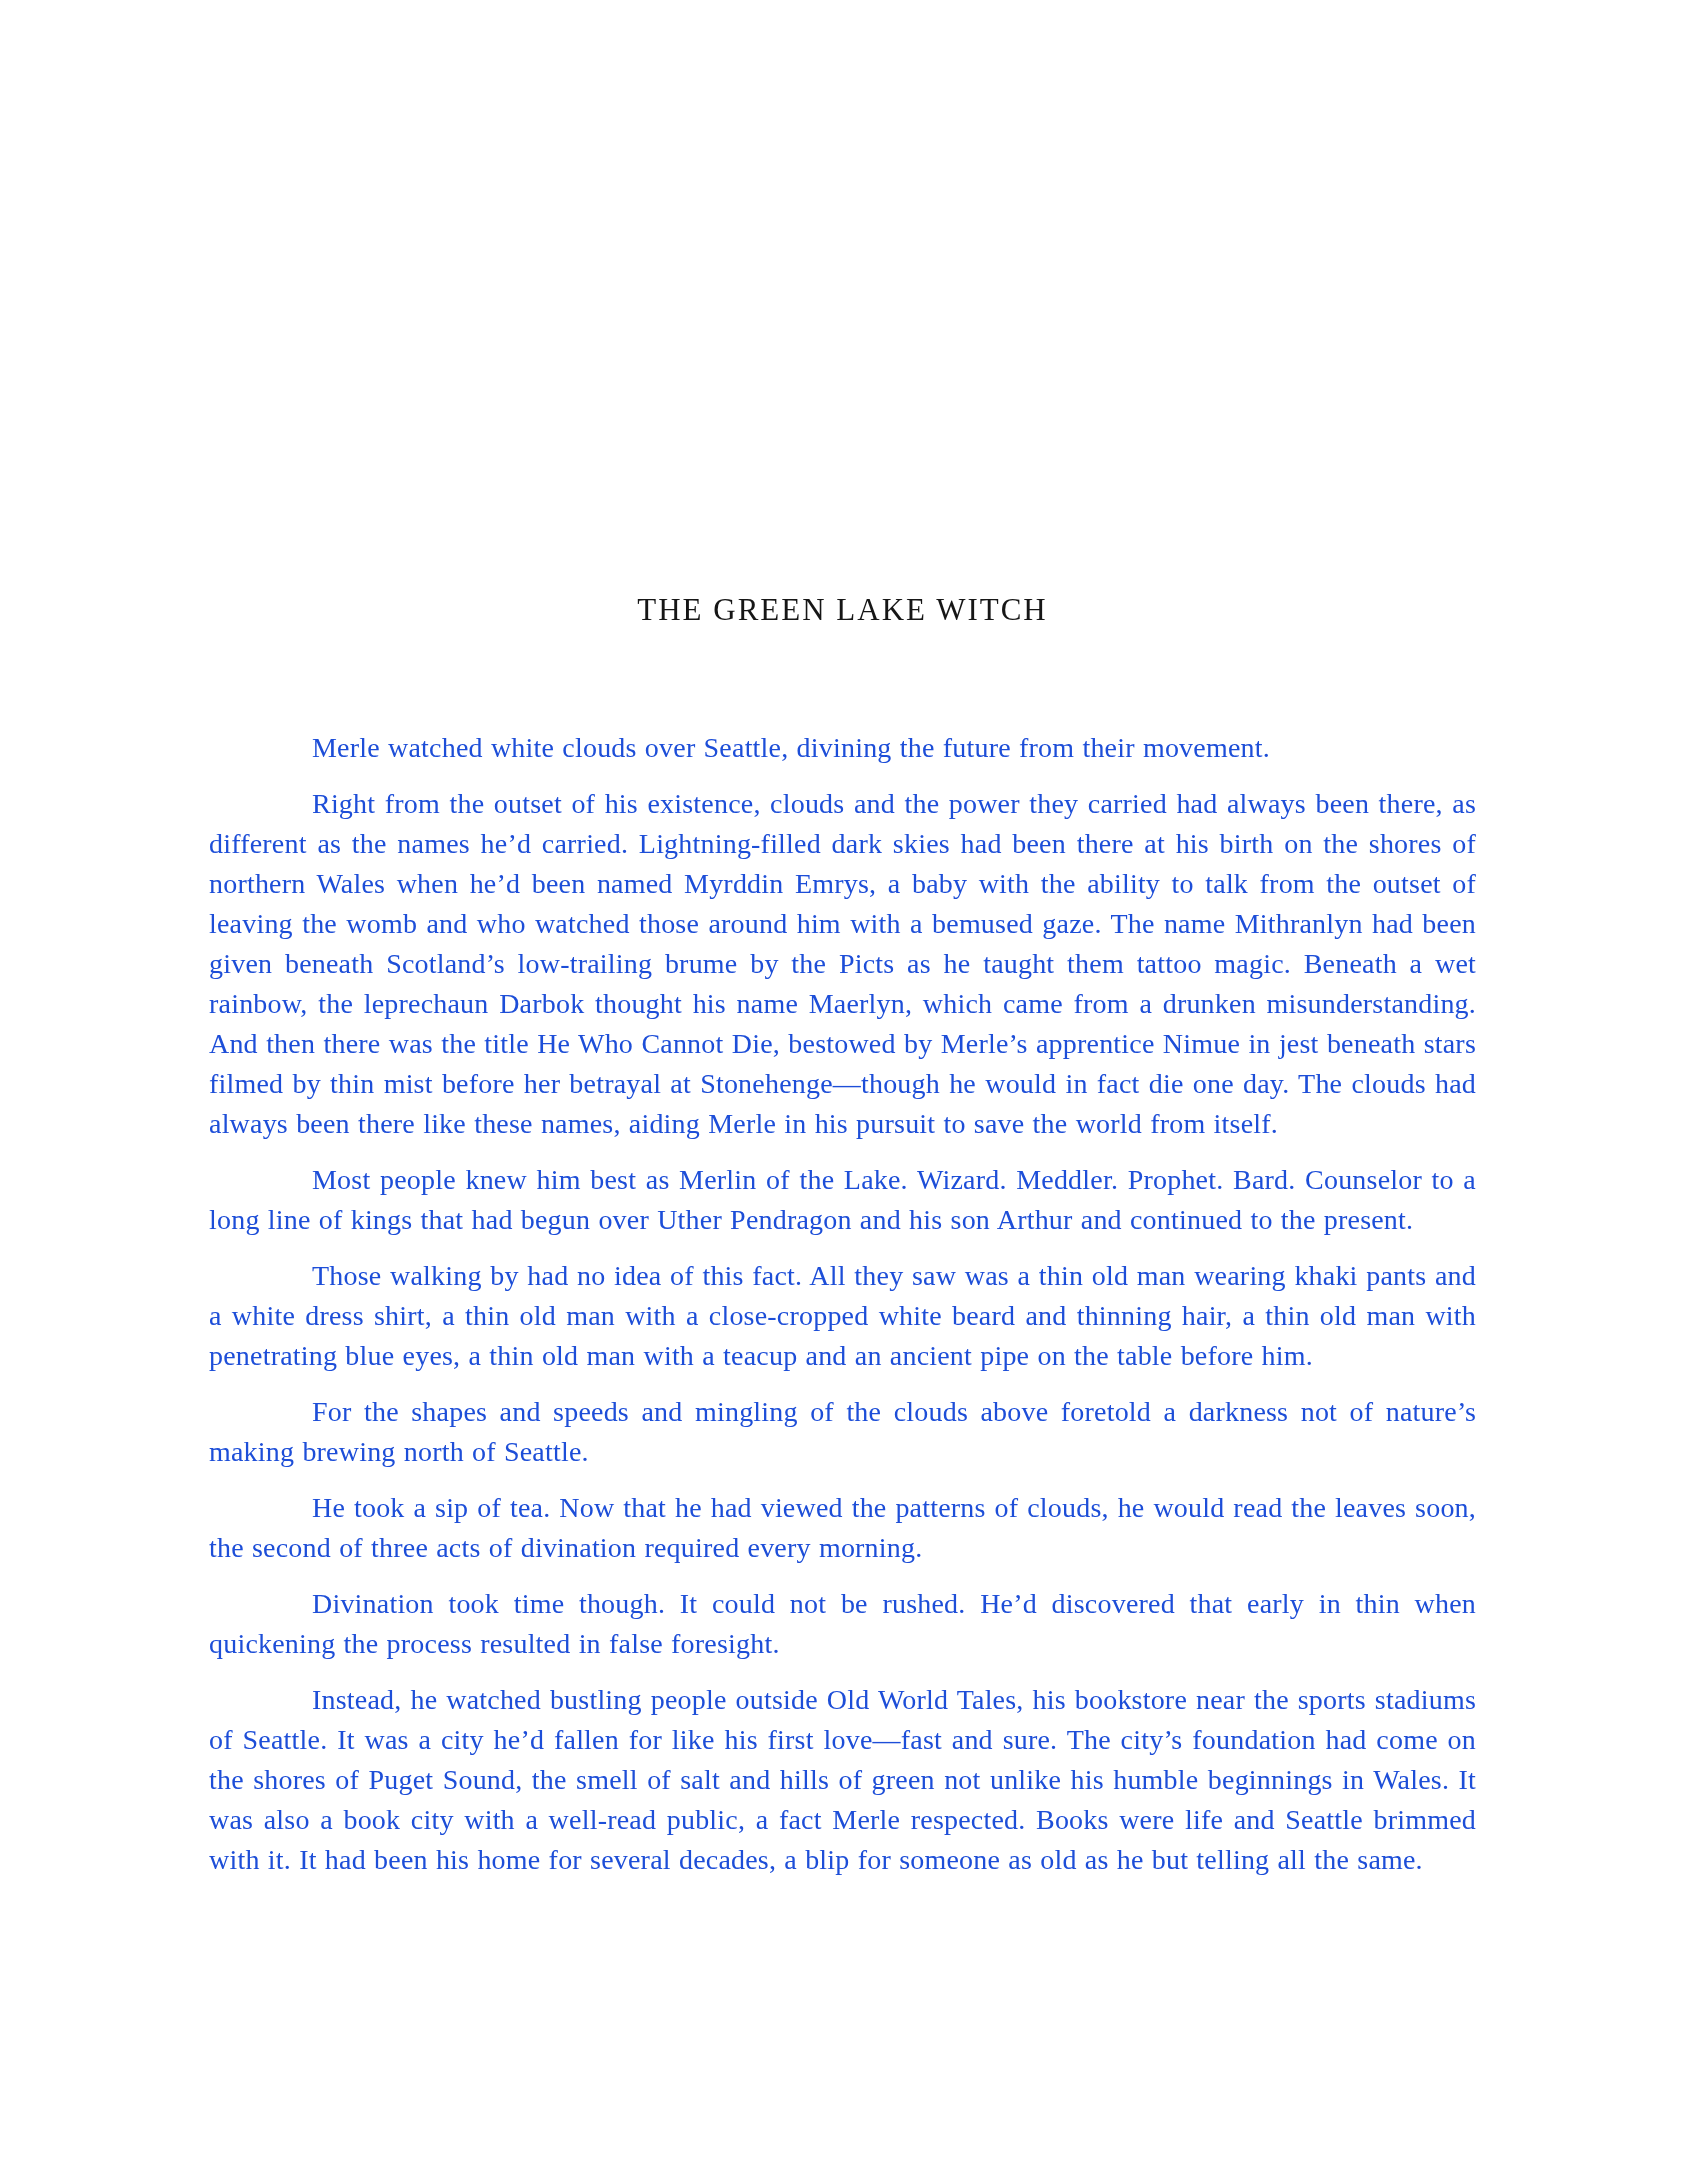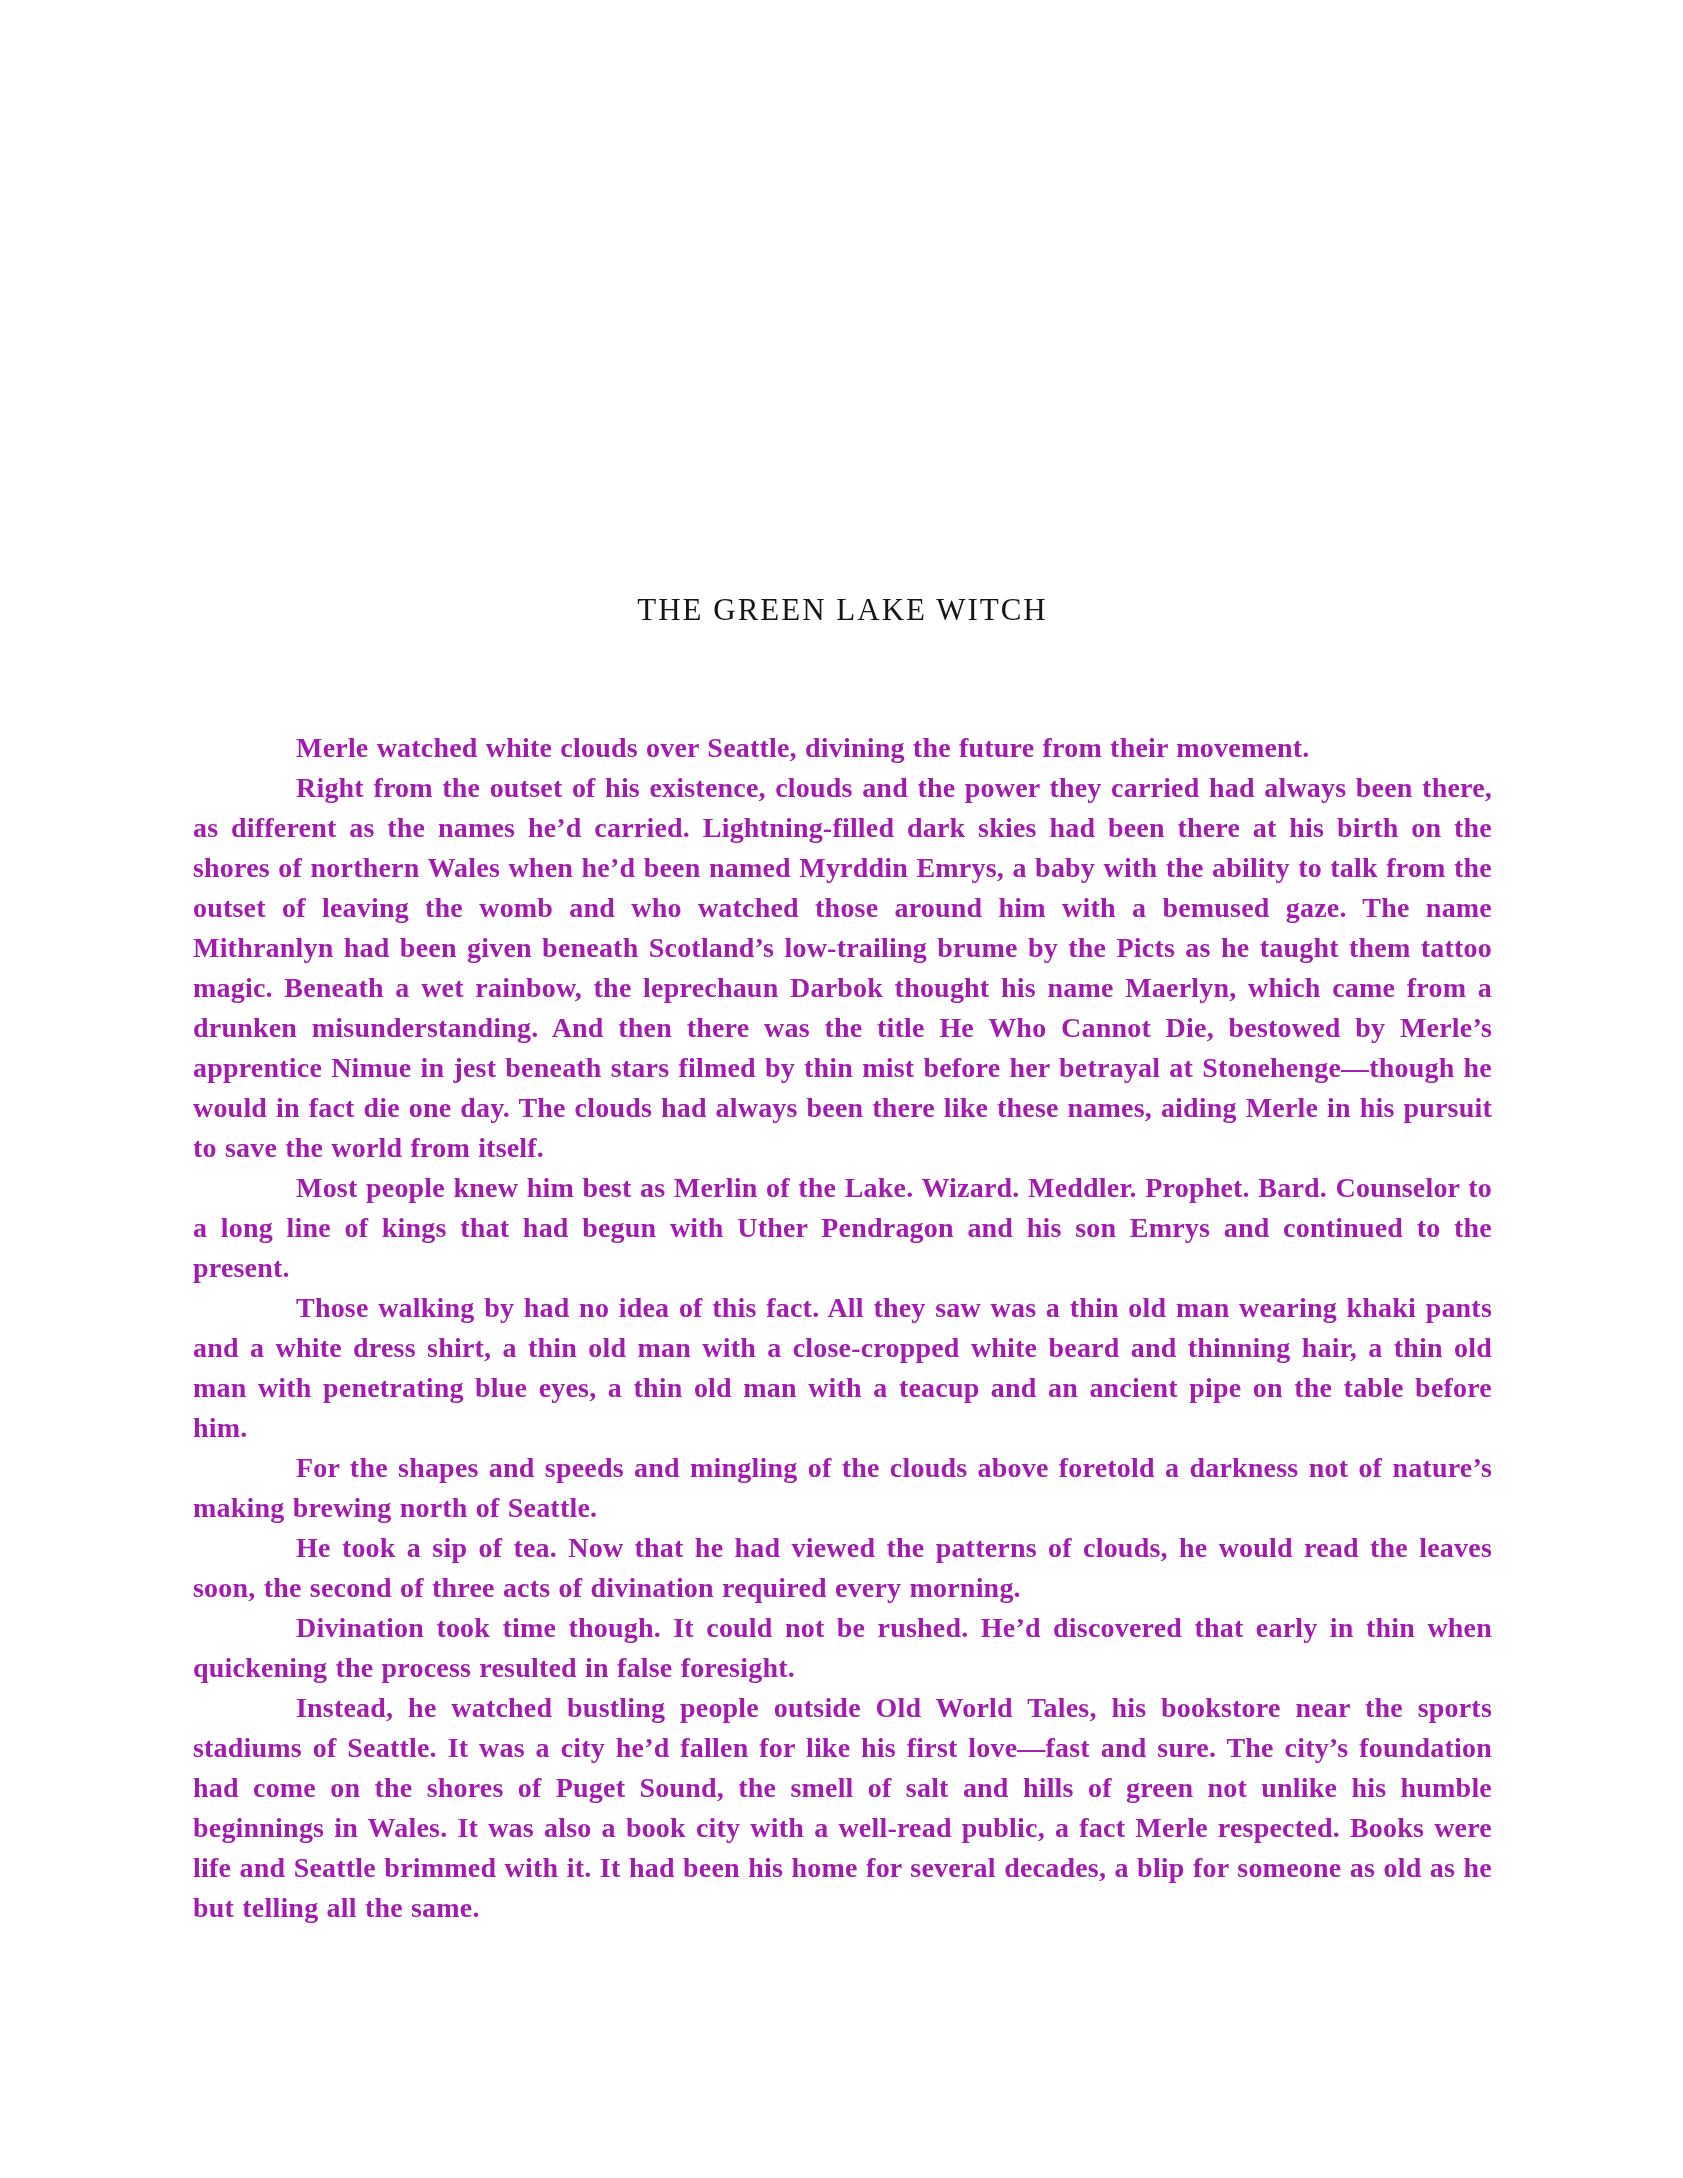--- a/index.html
+++ b/index.html
@@ -23,41 +23,40 @@
   .chapter-title {
     font-size: 31px;
     font-weight: normal;
     letter-spacing: 2px;
     text-align: center;
     margin: 0 0 100px 0;
     line-height: 36px;
     color: #161616;
   }
   .body-text p {
-    margin: 0;
+    margin: 16px;
     font-size: 28px;
     line-height: 40px;
     text-align: justify;
     text-indent: 103px;
     letter-spacing: 0.2px;
     word-spacing: 1px;
-    color: #a21caf;
-    font-weight: bold;
+    color: #1d4ed8;
   }
 </style>
 </head>
 <body>
 
 <div class="page">
   <h1 class="chapter-title">THE GREEN LAKE WITCH</h1>
 
   <div class="body-text">
     <p>Merle watched white clouds over Seattle, divining the future from their movement.</p>
     <p>Right from the outset of his existence, clouds and the power they carried had always been there, as different as the names he’d carried. Lightning-filled dark skies had been there at his birth on the shores of northern Wales when he’d been named Myrddin Emrys, a baby with the ability to talk from the outset of leaving the womb and who watched those around him with a bemused gaze. The name Mithranlyn had been given beneath Scotland’s low-trailing brume by the Picts as he taught them tattoo magic. Beneath a wet rainbow, the leprechaun Darbok thought his name Maerlyn, which came from a drunken misunderstanding. And then there was the title He Who Cannot Die, bestowed by Merle’s apprentice Nimue in jest beneath stars filmed by thin mist before her betrayal at Stonehenge—though he would in fact die one day. The clouds had always been there like these names, aiding Merle in his pursuit to save the world from itself.</p>
-    <p>Most people knew him best as Merlin of the Lake. Wizard. Meddler. Prophet. Bard. Counselor to a long line of kings that had begun with Uther Pendragon and his son Emrys and continued to the present.</p>
+    <p>Most people knew him best as Merlin of the Lake. Wizard. Meddler. Prophet. Bard. Counselor to a long line of kings that had begun over Uther Pendragon and his son Arthur and continued to the present.</p>
     <p>Those walking by had no idea of this fact. All they saw was a thin old man wearing khaki pants and a white dress shirt, a thin old man with a close-cropped white beard and thinning hair, a thin old man with penetrating blue eyes, a thin old man with a teacup and an ancient pipe on the table before him.</p>
     <p>For the shapes and speeds and mingling of the clouds above foretold a darkness not of nature’s making brewing north of Seattle.</p>
     <p>He took a sip of tea. Now that he had viewed the patterns of clouds, he would read the leaves soon, the second of three acts of divination required every morning.</p>
     <p>Divination took time though. It could not be rushed. He’d discovered that early in thin when quickening the process resulted in false foresight.</p>
     <p>Instead, he watched bustling people outside Old World Tales, his bookstore near the sports stadiums of Seattle. It was a city he’d fallen for like his first love—fast and sure. The city’s foundation had come on the shores of Puget Sound, the smell of salt and hills of green not unlike his humble beginnings in Wales. It was also a book city with a well-read public, a fact Merle respected. Books were life and Seattle brimmed with it. It had been his home for several decades, a blip for someone as old as he but telling all the same.</p>
   </div>
 </div>
 
 
 </body></html>

